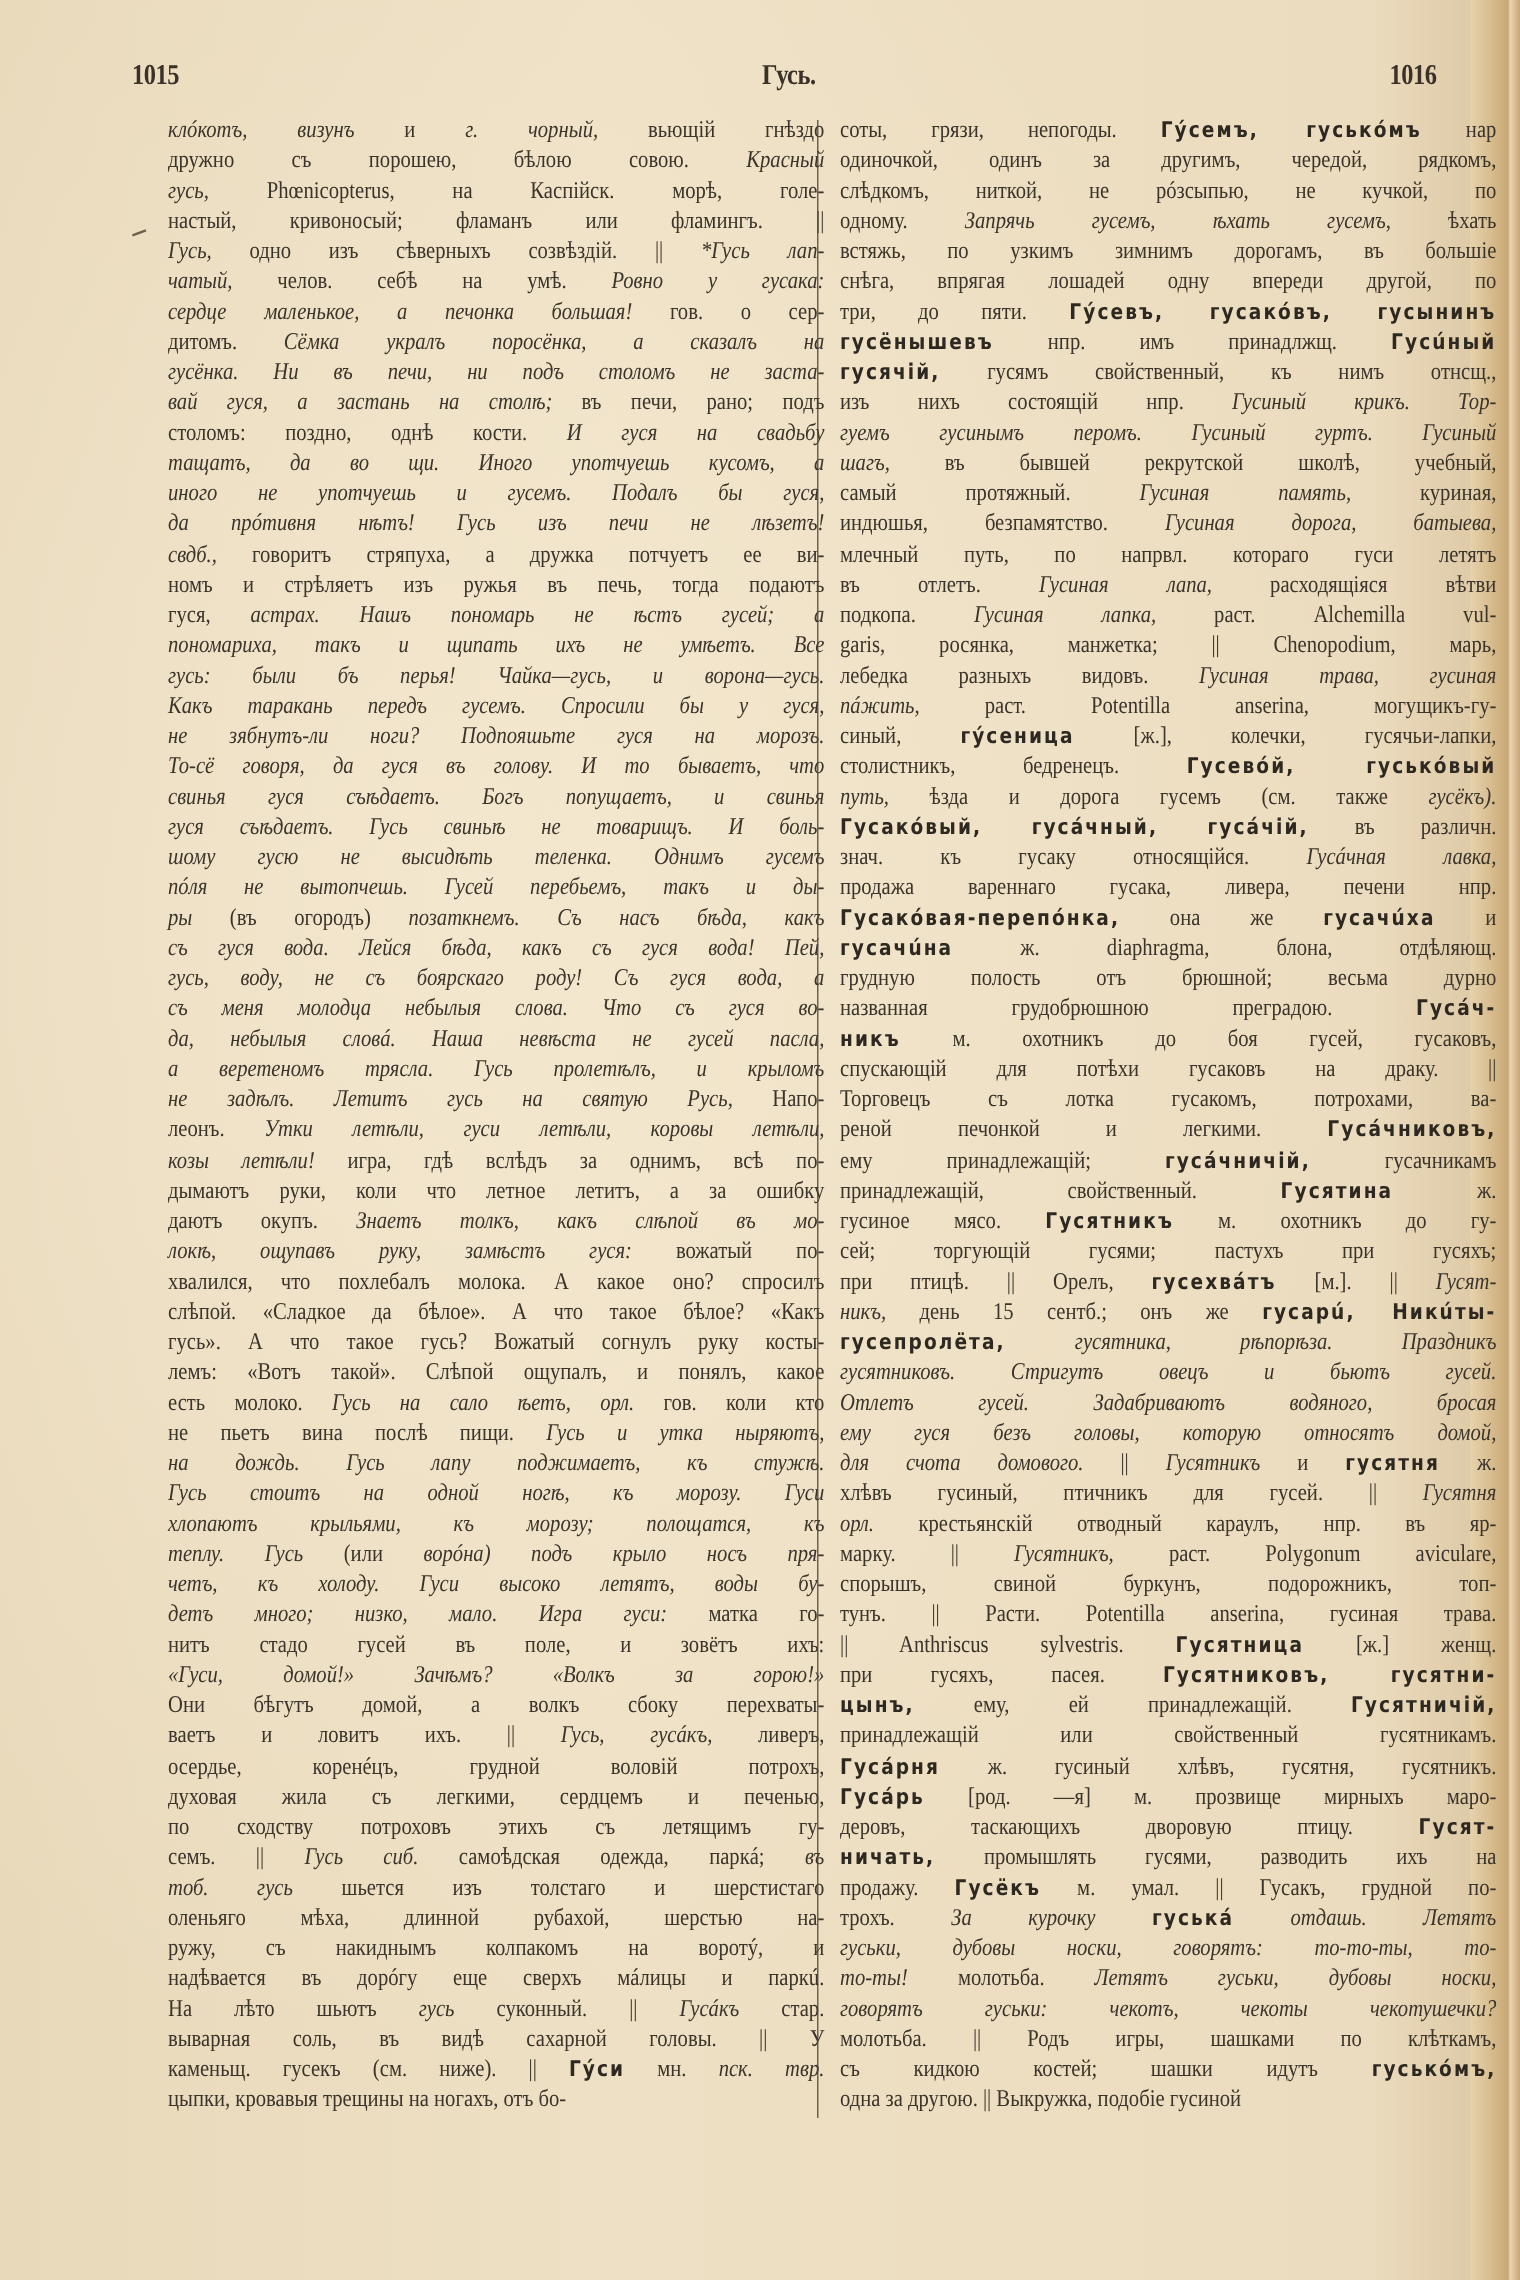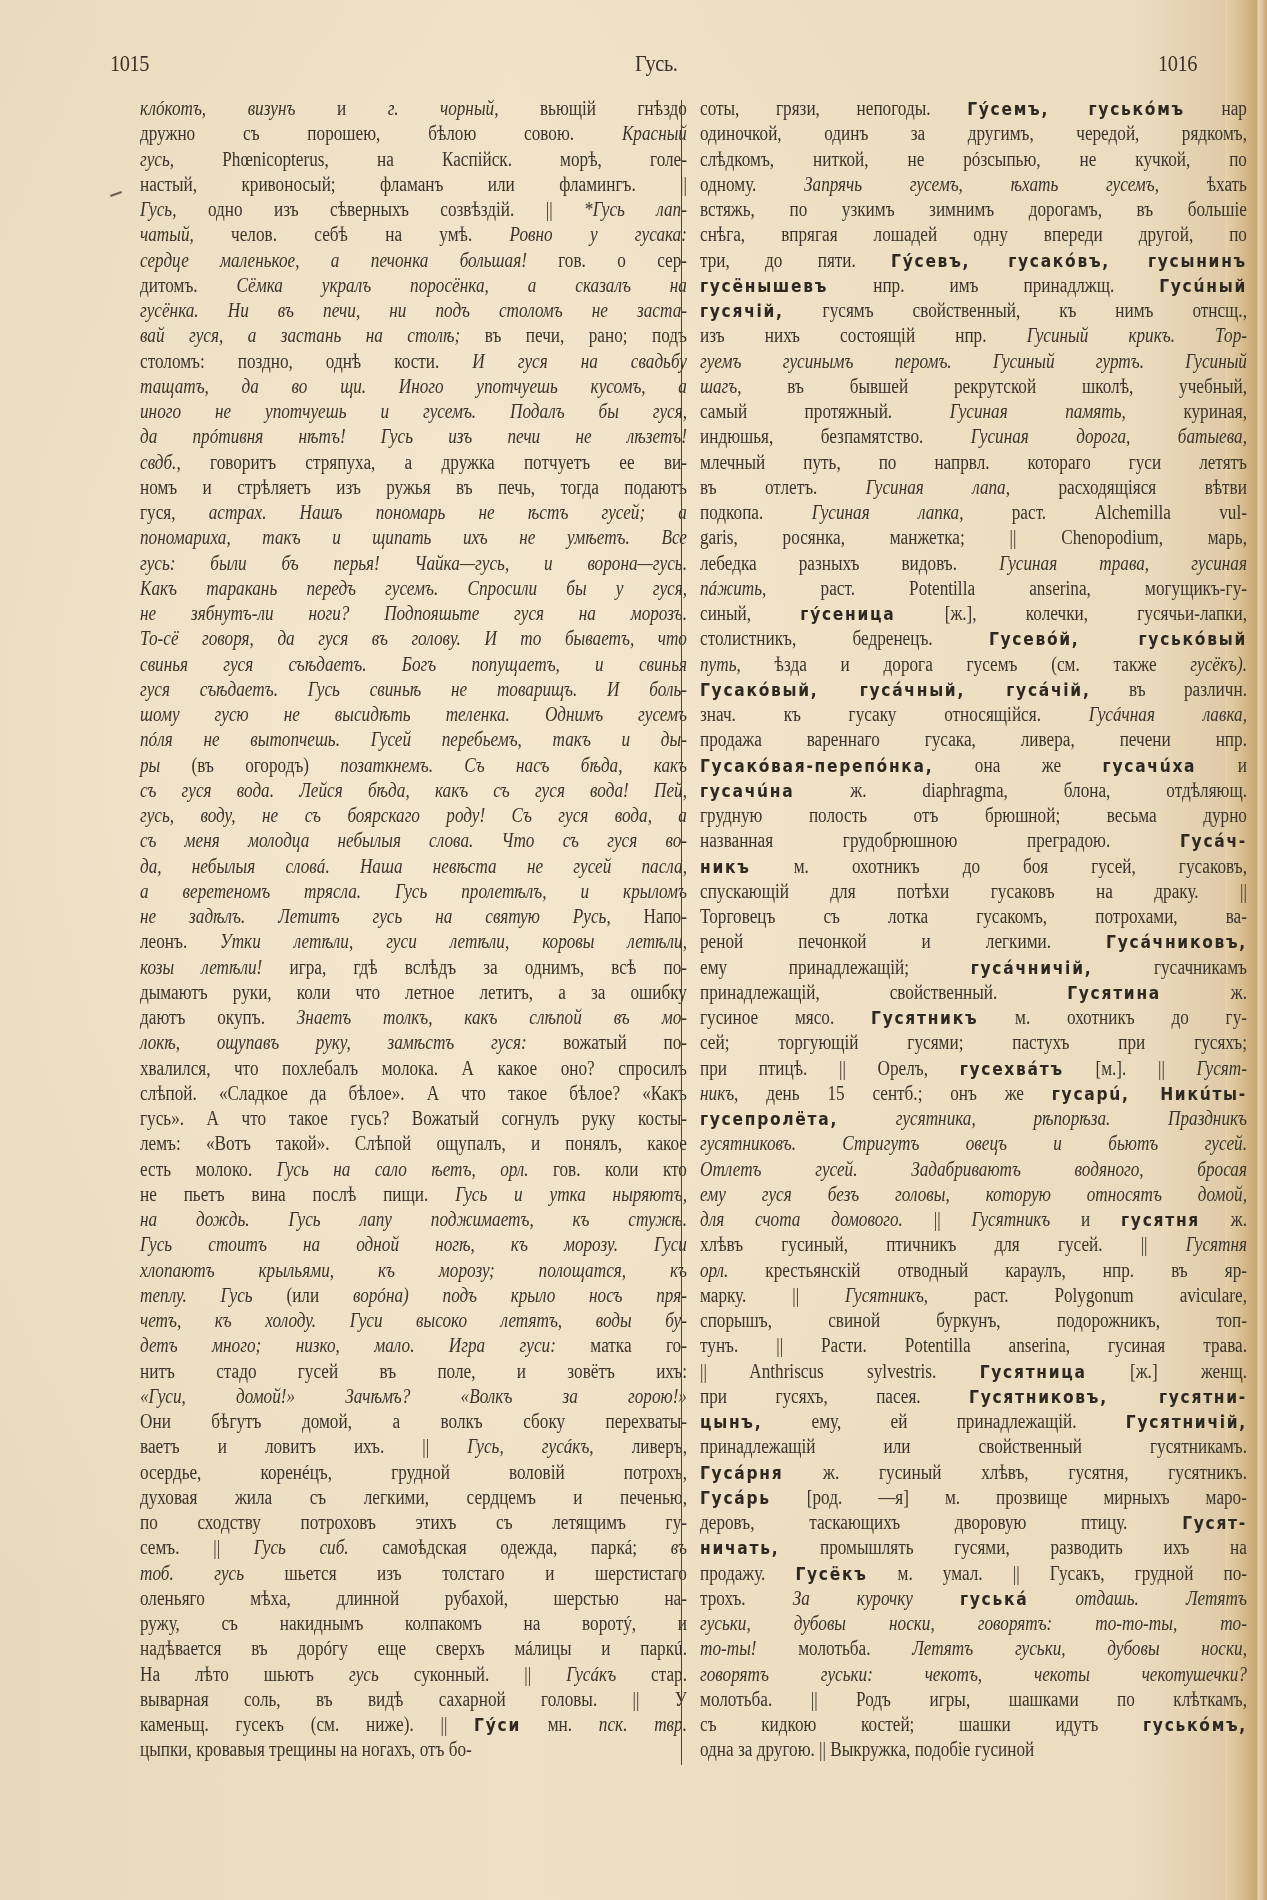--- a/index.html
+++ b/index.html
@@ -14,21 +14,21 @@
     position: absolute; inset: 0;
     background:
       radial-gradient(ellipse at 30% 40%, rgba(255,248,230,0.35), rgba(0,0,0,0) 60%),
       linear-gradient(90deg, #e9d9bb 0%, #eee0c4 40%, #ecdcbf 90%, #e2cfae 95%, #d9c29c 100%);
   }
   .gutter {
     position: absolute; top: 0; right: 0; width: 42px; height: 1900px;
     background: linear-gradient(90deg, #e6d2ad 0%, #d8bd90 40%, #c9a874 75%, #e9d5b2 80%, #c8a474 100%);
   }
   .header {
-    position: absolute; top: 50px; left: 110px; width: 1110px; height: 30px;
+    position: absolute; top: 50px; left: 110px; width: 1110px; height: 30px; font-weight: bold;
   }
   .pg-left, .pg-right, .pg-title {
     position: absolute; top: 0; font-size: 24px; color: #3a3228;
     font-family: "Liberation Serif", serif; letter-spacing: -0.5px;
     transform: scaleX(0.85); transform-origin: left top;
   }
   .pg-left { left: 0; }
   .pg-title { left: 525px; }
   .pg-right { left: 1048px; }
   .col {

